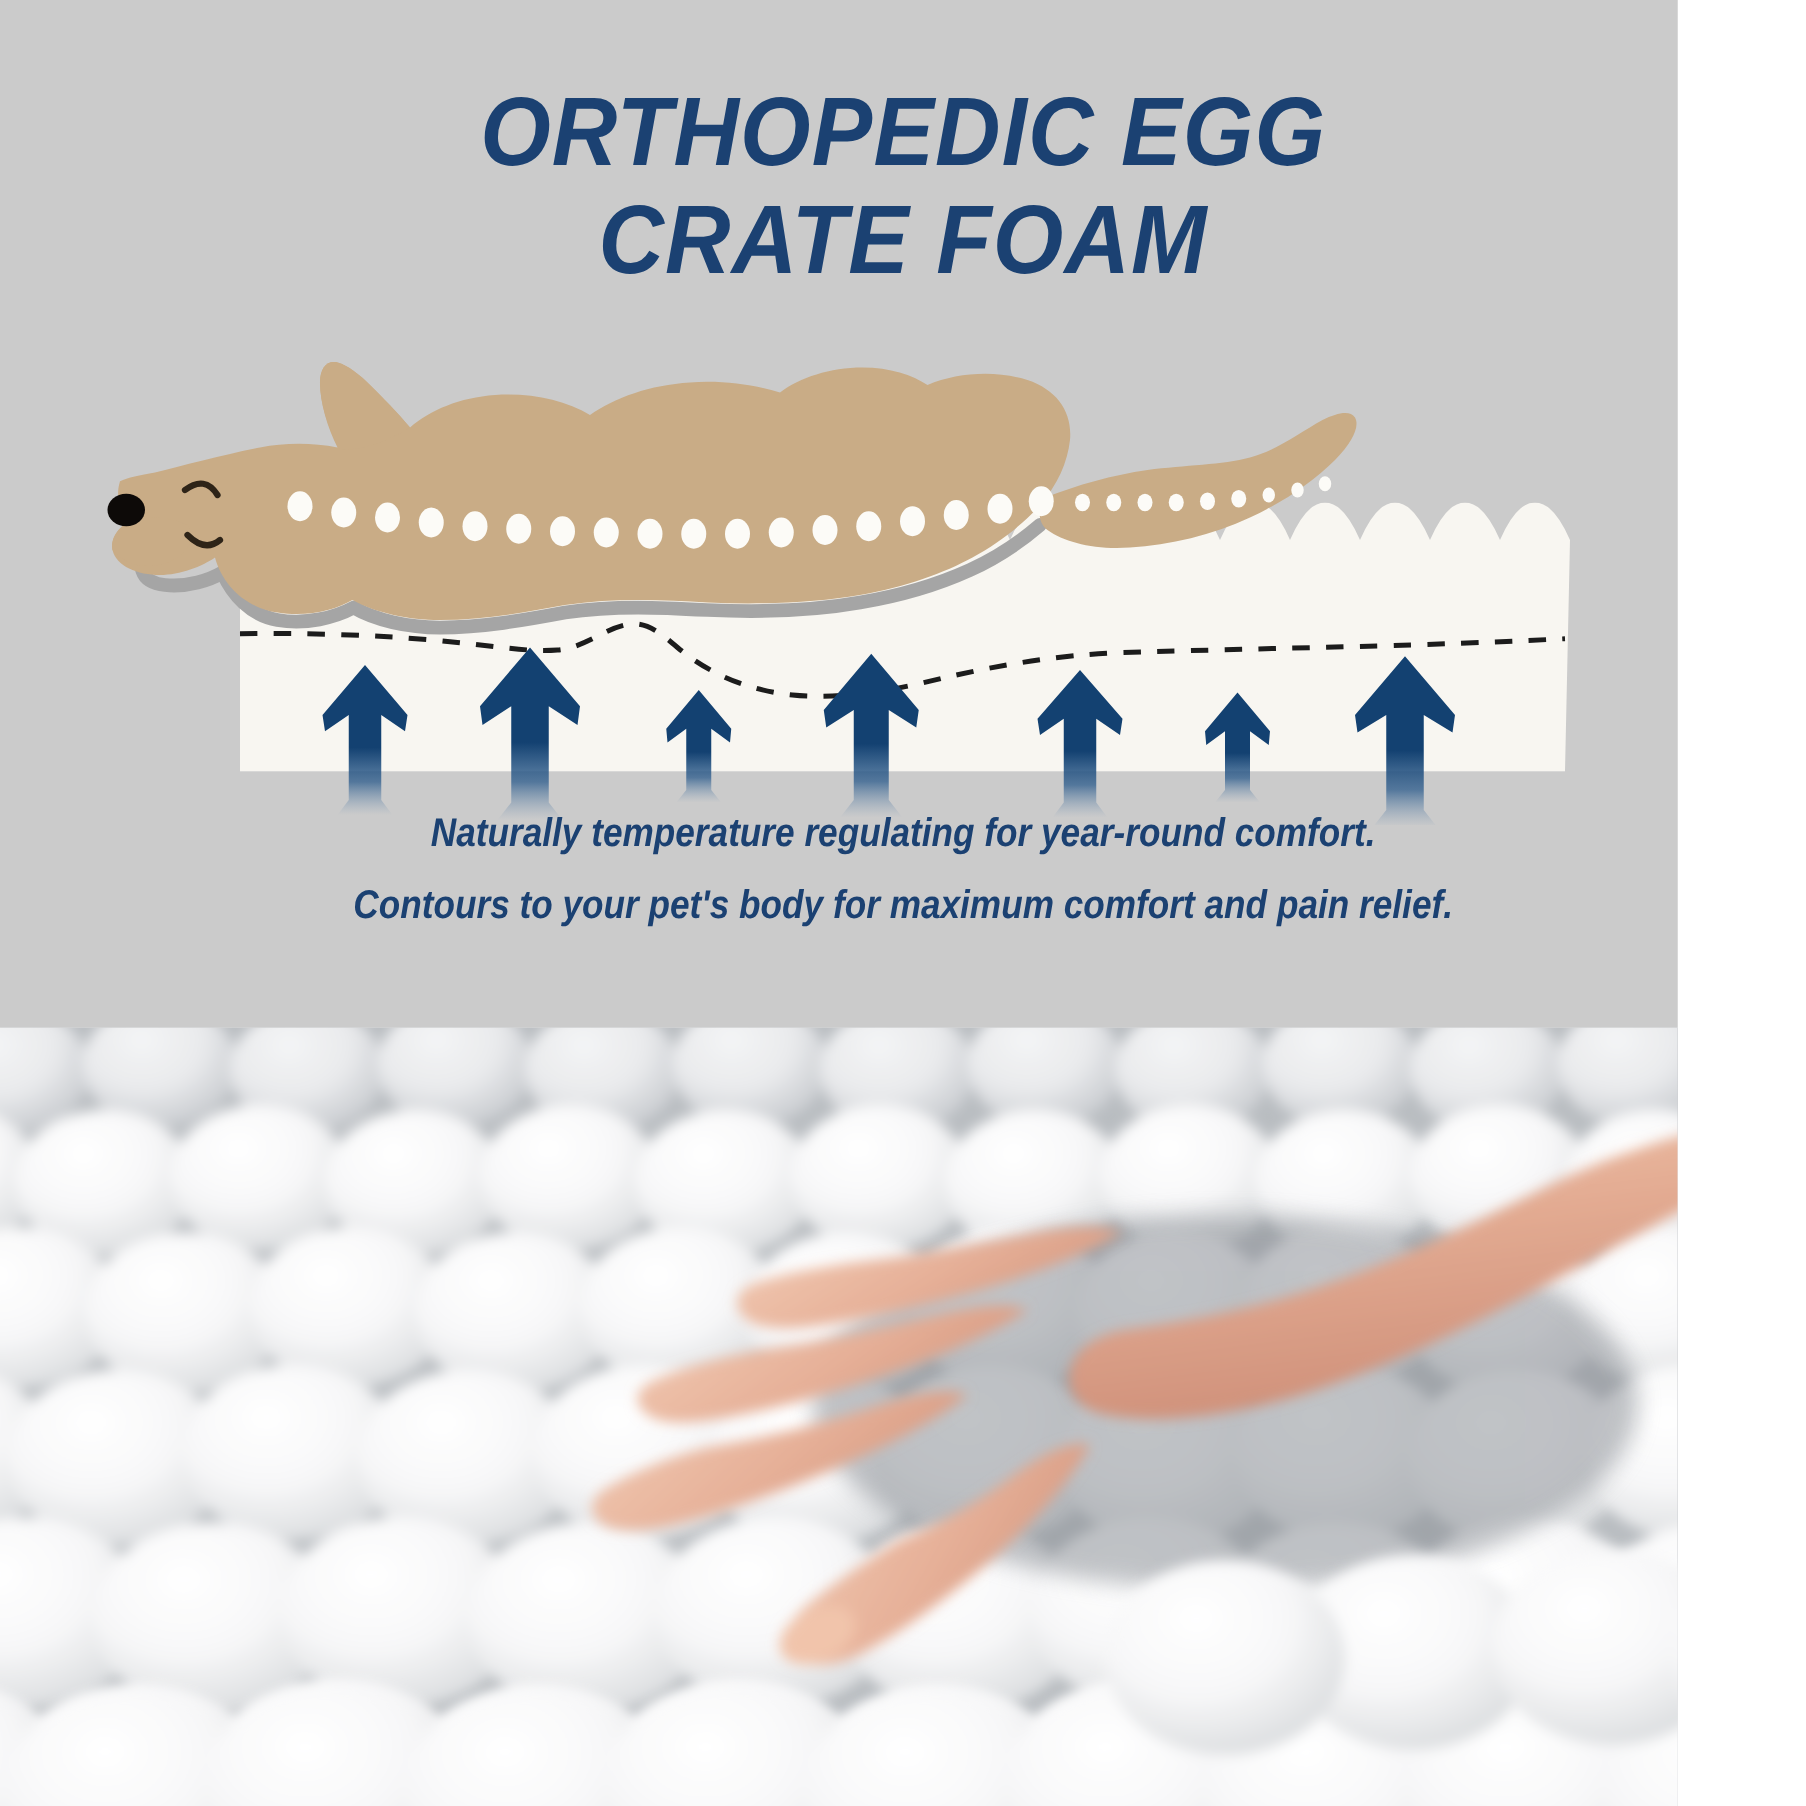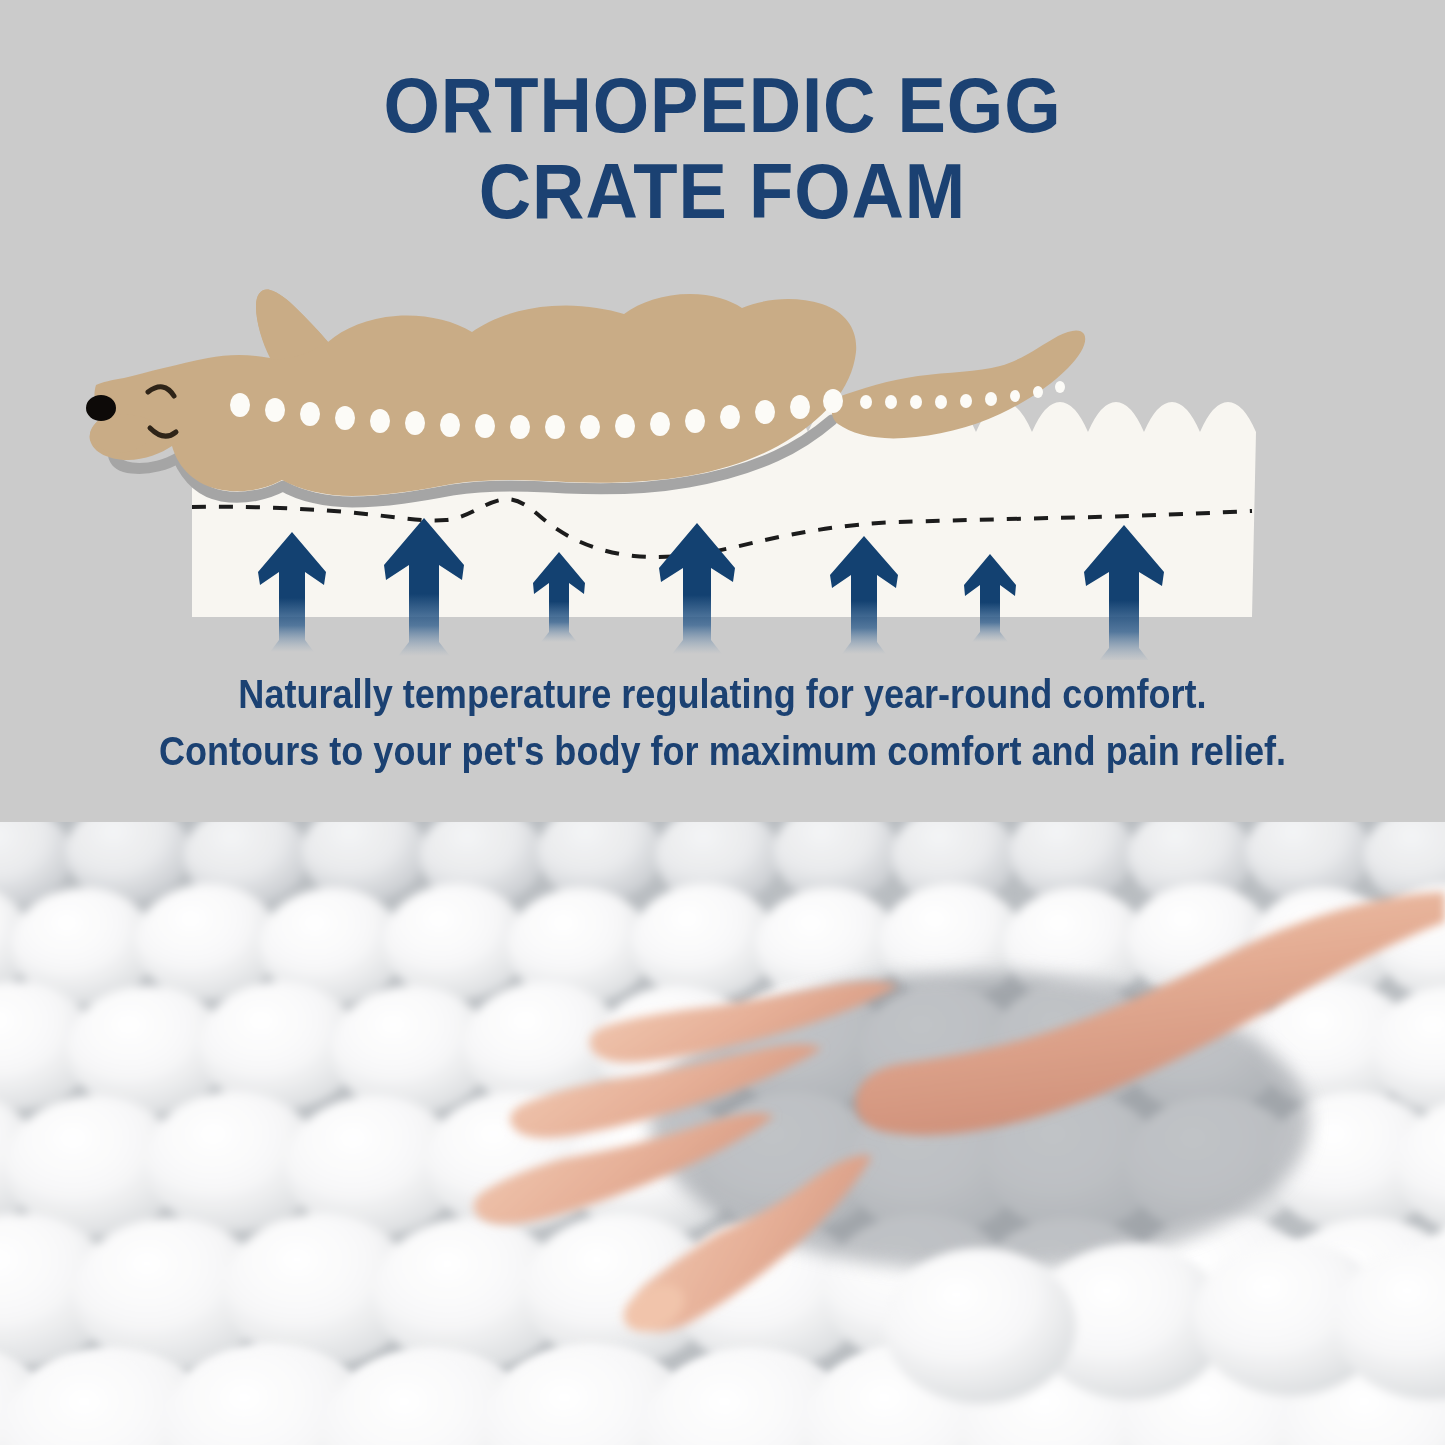--- a/index.html
+++ b/index.html
@@ -5,24 +5,25 @@
   html, body {
     margin: 0;
     padding: 0;
     background: #ffffff;
   }
   body {
     font-family: "Liberation Sans", sans-serif;
   }
   #canvas {
     position: relative;
-    width: 1445px;
+    width: 1342px;
     height: 1445px;
     overflow: hidden;
     background: #cbcbcb;
+    font-style: italic;
   }
 
   
   #top-panel {
     position: absolute;
     left: 0; top: 0;
     width: 1445px;
     height: 822px;
     background: #cbcbcb;
     overflow: hidden;
@@ -41,27 +42,27 @@
     line-height: 86px;
     letter-spacing: 1px;
     transform: scaleX(0.93);
     transform-origin: center top;
   }
   #headline .hl-line { display: block; white-space: nowrap; }
 
   #caption {
     position: absolute;
     left: 0;
-    top: 666px;
+    top: 638px;
     width: 1445px;
     text-align: center;
     color: #1b4172;
     font-family: "Liberation Sans Narrow", "Liberation Sans", sans-serif;
     font-weight: bold;
-    font-size: 41px;
+    font-size: 32px;
     line-height: 57px;
   }
   #caption .cap-line { display: block; white-space: nowrap; transform: scaleX(0.88); }
 
   
   #illustration {
     position: absolute;
     left: 0;
     top: 280px;
     width: 1445px;

